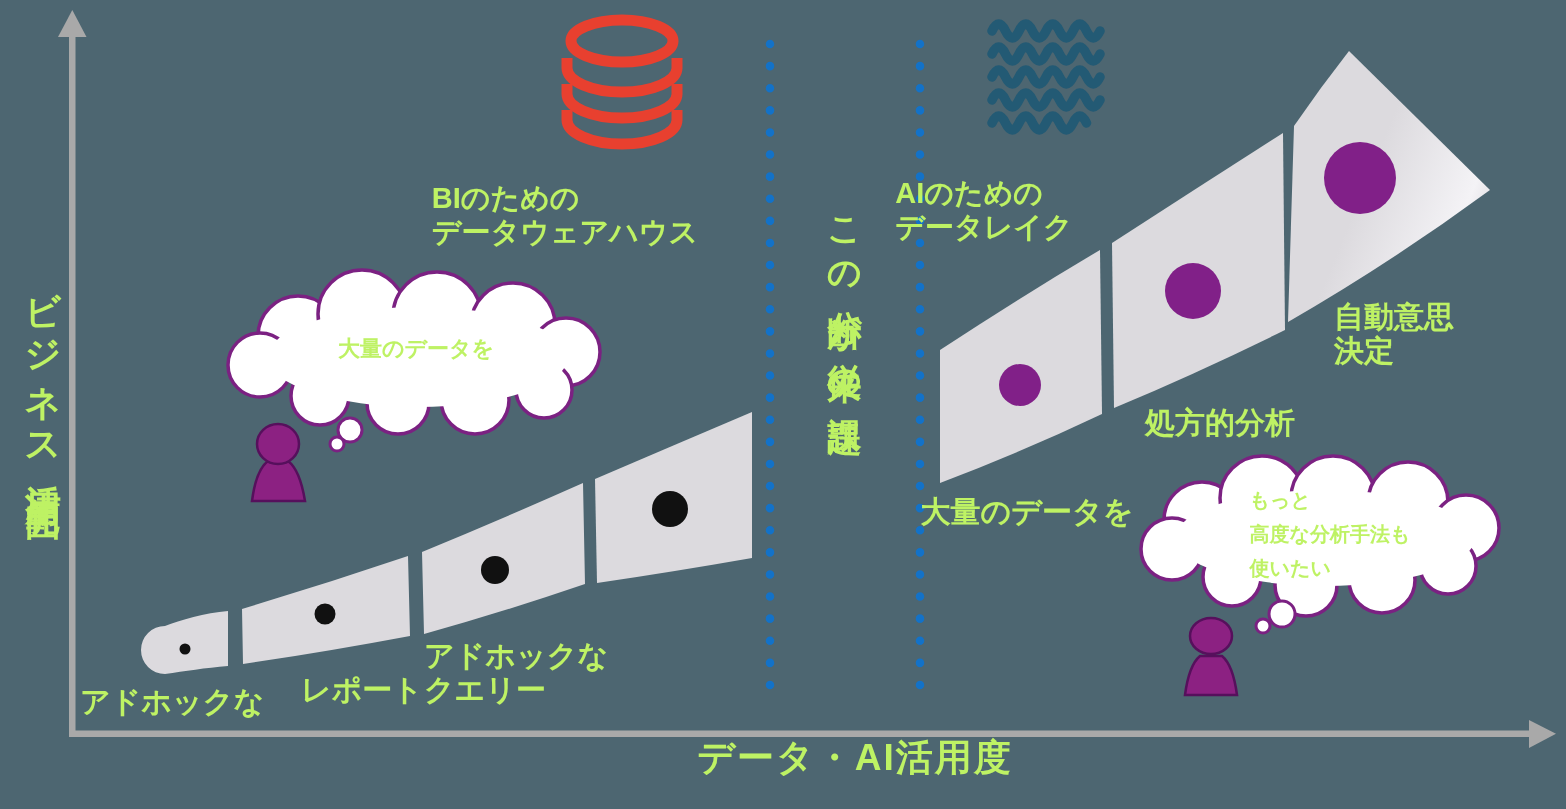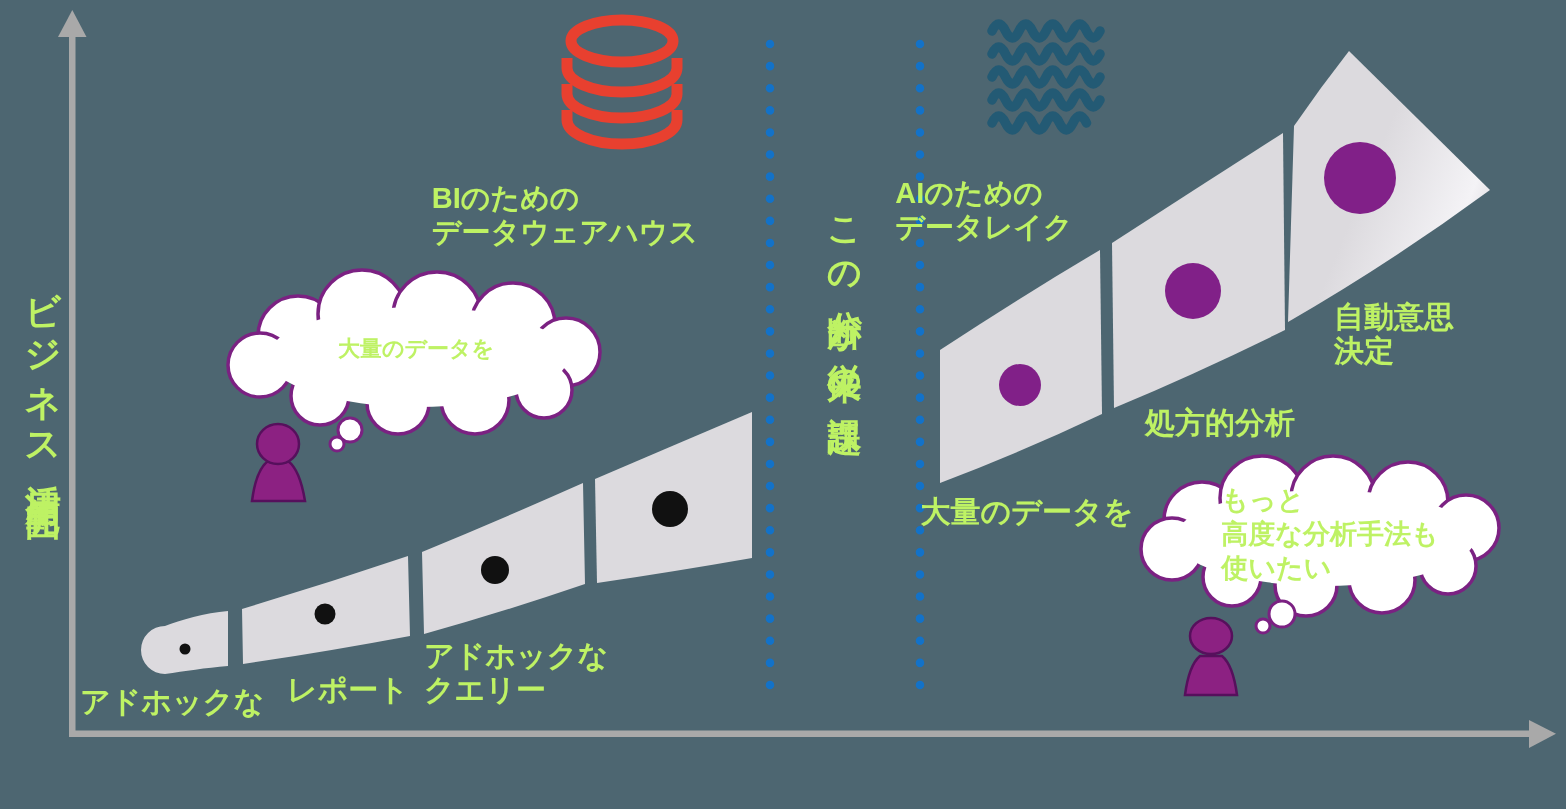--- a/index.html
+++ b/index.html
@@ -25,21 +25,21 @@
   }
   .lbl span{display:block;}
   .vert{
     writing-mode:vertical-rl;
     text-orientation:upright;
     white-space:nowrap;
   }
   .f29{font-size:29px;}
   .f30{font-size:30px;}
   .bubble-text{line-height:36px;font-size:22px;}
-  .bubble-text-r{line-height:34px;font-size:27px;}
+  .bubble-text-r{line-height:34px;font-size:20px;}
   .axis-y-label{font-size:36px;letter-spacing:7px;}
   .axis-x-label{font-size:37px;letter-spacing:2px;}
   .divider-note{font-size:34px;letter-spacing:5px;}
 </style>
 </head>
 <body>
 
 <div class="stage">
 
   <svg width="1566" height="809" viewBox="0 0 1566 809">
@@ -138,20 +138,21 @@
       <path d="M252,501 Q256,470 268,461 L288,461 Q300,470 305,501 Z"></path>
       <ellipse cx="278" cy="444" rx="21" ry="20"></ellipse>
     </g>
     <g fill="#8c2182" stroke="#56105c" stroke-width="2.5">
       <path d="M1185,695 Q1189,665 1200,656 L1222,656 Q1233,665 1237,695 Z"></path>
       <ellipse cx="1211" cy="636" rx="21" ry="18"></ellipse>
     </g>
   </svg>
 
   <div class="lbl vert axis-y-label" style="left:43px;top:375px;">ビジネス活用範囲</div>
+  <div class="lbl axis-x-label" style="left:855px;top:758px;">データ・AI活用度</div>
 
   <div class="lbl vert divider-note" style="left:845px;top:298px;">この分断が従来の課題</div>
 
   <div class="lbl f29" style="left:565px;top:215px;">
     <span>BIのための</span>
     <span>データウェアハウス</span>
   </div>
 
   <div class="lbl f29" style="left:984px;top:210px;">
     <span>AIのための</span>
@@ -162,21 +163,21 @@
     <span>大量のデータを</span>
   </div>
 
   <div class="lbl bubble-text-r" style="left:1330px;top:534px;">
     <span>もっと</span>
     <span>高度な分析手法も</span>
     <span>使いたい</span>
   </div>
 
   <div class="lbl f30" style="left:172px;top:702px;">アドホックな</div>
-  <div class="lbl f30" style="left:348px;top:690px;">レポート</div>
+  <div class="lbl f30" style="left:362px;top:690px;">レポート</div>
   <div class="lbl f30" style="left:516px;top:673px;">
     <span>アドホックな</span>
     <span>クエリー</span>
   </div>
 
   <div class="lbl f30" style="left:1027px;top:512px;">大量のデータを</div>
   <div class="lbl f30" style="left:1220px;top:423px;">処方的分析</div>
   <div class="lbl f30" style="left:1394px;top:334px;">
     <span>自動意思</span>
     <span>決定</span>

